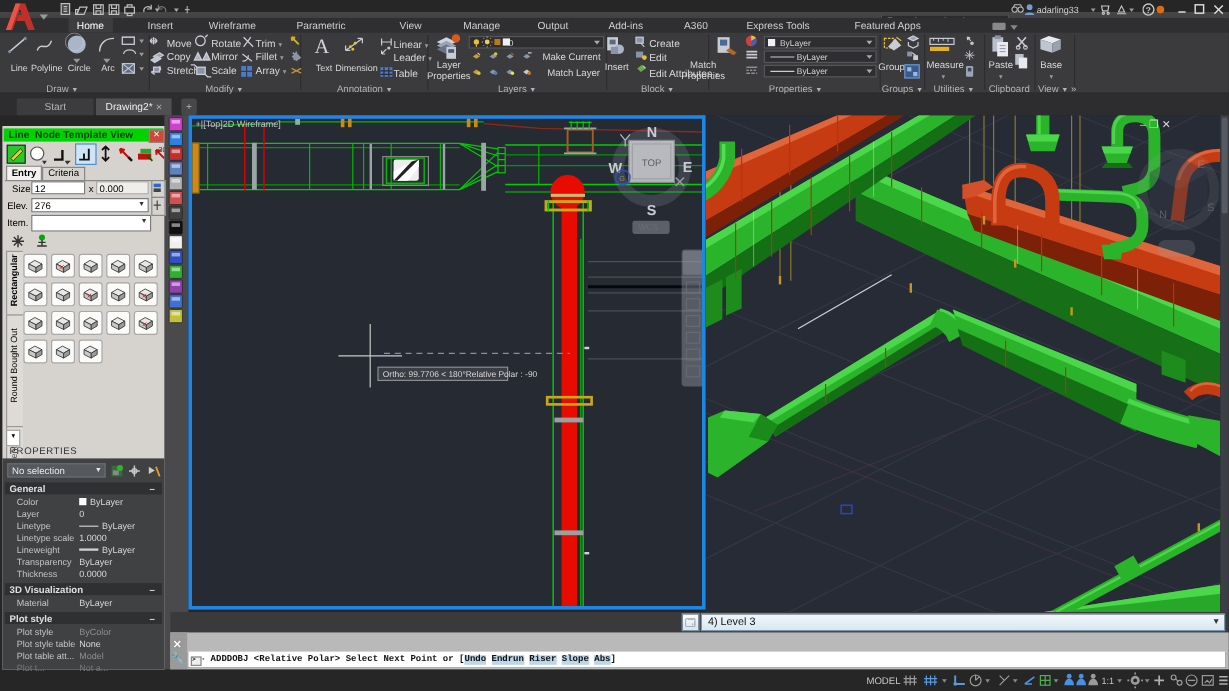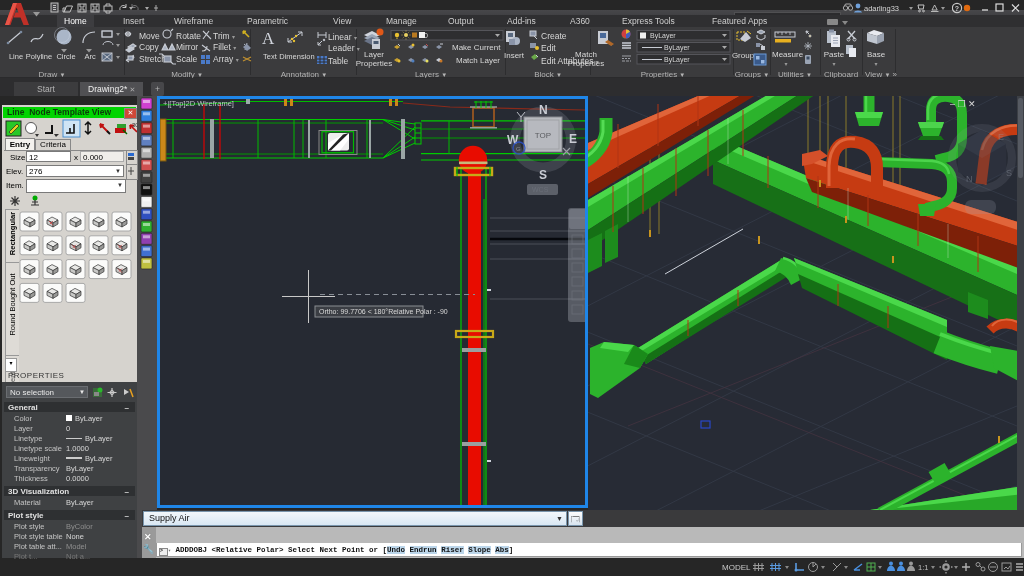--- a/index.html
+++ b/index.html
@@ -692,24 +692,24 @@
   </g>
 
   <text x="3" y="7" font-size="7.5" fill="#c0c4cc" font-family="Liberation Sans">+|[Top]2D Wireframe]</text>
 </svg>
 </div>
 <div class="abs" id="vscroll">
       <div style="position:absolute;left:1px;top:2px;width:5px;height:80px;background:#565a62;border-radius:2px;"></div>
     </div>
 
 <div class="abs" style="left:142px;top:510px;width:882px;height:17px;background:#3a3a3c;"></div>
-<div class="combo" style="left:143px;top:511px;width:424px;">Supply Air<span style="position:absolute;right:3px;top:3px;color:#333;font-size:7px">▼</span></div>
 <div class="abs" style="left:568px;top:511px;width:15px;height:15px;background:linear-gradient(#fdfdfd,#d8e4ef);border:1px solid #7a96ad;box-sizing:border-box;">
       <span style="position:absolute;left:2px;top:1px;font-size:8px;">🗔</span>
     </div>
+<div class="combo" style="left:584px;top:511px;width:437px;">4) Level 3<span style="position:absolute;right:3px;top:3px;color:#333;font-size:7px">▼</span></div>
 
 <div class="abs" id="cmdwin">
   <div class="abs" style="left:0;top:0;width:14px;height:31px;background:#9a9a9a;"></div>
   <div class="abs" style="left:2px;top:5px;color:#fff;font-size:9px;font-weight:bold;text-shadow:0 0 1px #555;">✕</div>
   <div class="abs" style="left:1px;top:17px;color:#345;font-size:9px;">🔧</div>
   <div class="abs" style="left:14px;top:16px;width:866px;height:14px;background:#fff;color:#111;font-family:'Liberation Mono',monospace;font-size:7.5px;font-weight:bold;padding:3px 0 0 2px;box-sizing:border-box;border:1px solid #999;border-top:none;"><span style="display:inline-block;width:7px;height:6px;border:1px solid #888;background:#eee;font-size:5px;line-height:5px;">&gt;</span><span style="color:#777;font-size:5px;">▾</span> ADDDOBJ &lt;Relative Polar&gt; Select Next Point or [<span class="kw">Undo</span> <span class="kw">Endrun</span> <span class="kw">Riser</span> <span class="kw">Slope</span> <span class="kw">Abs</span>]</div>
 </div>
 
 <div class="abs" id="statusbar">
   <div class="abs" style="left:722px;top:5px;color:#c8c8c8;font-size:8px;">MODEL</div>

